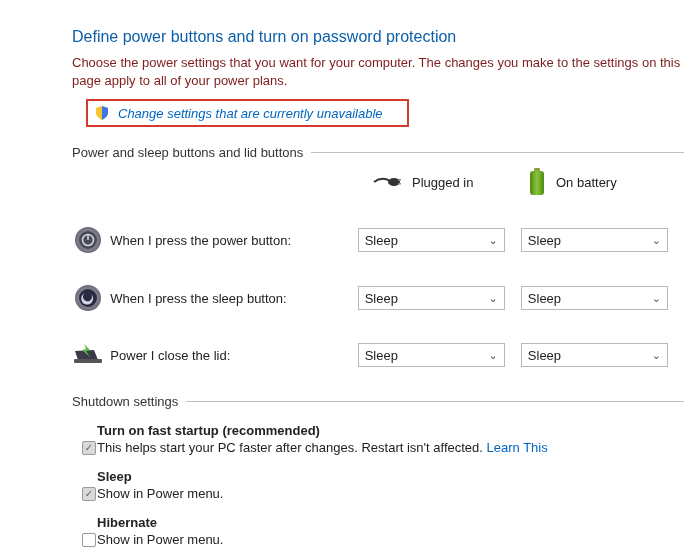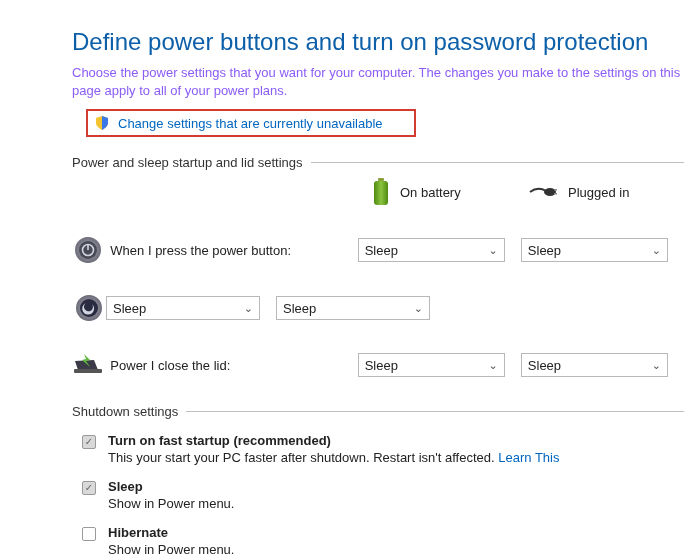--- a/index.html
+++ b/index.html
@@ -8,31 +8,32 @@
     font-size: 13px;
     color: #222;
     margin: 0;
     padding: 28px 16px 28px 72px;
     width: 700px;
     background: #fff;
   }
   h1 {
     color: #0c5fa8;
     font-weight: 400;
-    font-size: 24px;
+    font-size: 16px;
     margin: 0 0 8px 0;
   }
-  .intro { margin: 0 0 10px 0; line-height: 1.35; color:#8b5cf6;}
+  .intro { margin: 0 0 10px 0; line-height: 1.35; color:#7f1d1d;}
   .highlight-box {
     display: inline-flex;
     align-items: center;
     gap: 8px;
     border: 2px solid #d33b2e;
-    padding: 4px 31px 4px 6px;
+    padding: 4px 24px 4px 6px;
     margin-left: 14px;
+    font-style: italic;
   }
   .link { color: #0066c0; cursor: pointer; }
   .section-label {
     display: flex;
     align-items: center;
     gap: 8px;
     margin-top: 18px;
     color: #333;
   }
   .section-label .line { flex: 1; height: 1px; background: #bfbfbf; }
@@ -63,21 +64,21 @@
     display: flex;
     align-items: center;
     justify-content: space-between;
     padding: 0 6px;
     font-size: 13px;
     margin-right: 16px;
     background: #fff;
   }
   .select .chev { color:#555; font-size:11px; }
   .shutdown-list { margin: 12px 0 0 10px; }
-  .shutdown-item { display:flex; align-items:flex-start; gap:12px; margin-top:14px; }
+  .shutdown-item { display:flex; align-items:flex-end; gap:1px; margin-top:14px; }
   .shutdown-item .chk {
     width: 14px; height: 14px; border:1px solid #9a9a9a; border-radius:2px;
     display:flex; align-items:center; justify-content:center;
     margin-top:2px; flex-shrink:0;
   }
   .shutdown-item .chk.checked { background:#d9d9d9; }
   .shutdown-item .chk.checked::after { content:"✓"; font-size:10px; color:#666; line-height:1;}
   .shutdown-item strong { font-weight:700; }
   .shutdown-item .desc { margin-top:2px; }
   svg { display:block; }
@@ -94,52 +95,52 @@
   <span>
     <svg width="16" height="16" viewBox="0 0 16 16">
       <path d="M8 1 L14 3 V8 C14 12 8 15 8 15 C8 15 2 12 2 8 V3 Z" fill="#f4c430"></path>
       <path d="M8 1 L14 3 V8 C14 12 8 15 8 15 V1 Z" fill="#3b78e7"></path>
     </svg>
   </span>
   <span class="link">Change settings that are currently unavailable</span>
 </div>
 
 <div class="section-label">
-  <span>Power and sleep startup and lid settings</span>
+  <span>Power and sleep buttons and lid buttons</span>
   <div class="line"></div>
 </div>
 
 <div class="header-row">
+  <div class="header-cell">
+    <span>
+      <svg width="30" height="16" viewBox="0 0 30 16">
+        <path d="M2 8 Q10 2 18 7" stroke="#333" stroke-width="2" fill="none"></path>
+        <ellipse cx="22" cy="8" rx="6" ry="4" fill="#333"></ellipse>
+        <rect x="26" y="5" width="3" height="1.5" fill="#888"></rect>
+        <rect x="26" y="9" width="3" height="1.5" fill="#888"></rect>
+      </svg>
+    </span>
+    <span>Plugged in</span>
+  </div>
   <div class="header-cell">
     <span>
       <svg width="18" height="28" viewBox="0 0 18 28">
         <rect x="6" y="0" width="6" height="3" rx="1" fill="#8aa03a"></rect>
         <rect x="2" y="3" width="14" height="24" rx="3" fill="url(#g1)"></rect>
         <defs>
             <linearGradient id="g1" x1="0" y1="0" x2="1" y2="0">
           <stop offset="0" stop-color="#4f8a10"></stop>
               <stop offset="0.5" stop-color="#8ac43f"></stop>
               <stop offset="1" stop-color="#4f8a10"></stop>
         </linearGradient>
           </defs>
       </svg>
     </span>
     <span>On battery</span>
   </div>
-  <div class="header-cell">
-    <span>
-      <svg width="30" height="16" viewBox="0 0 30 16">
-        <path d="M2 8 Q10 2 18 7" stroke="#333" stroke-width="2" fill="none"></path>
-        <ellipse cx="22" cy="8" rx="6" ry="4" fill="#333"></ellipse>
-        <rect x="26" y="5" width="3" height="1.5" fill="#888"></rect>
-        <rect x="26" y="9" width="3" height="1.5" fill="#888"></rect>
-      </svg>
-    </span>
-    <span>Plugged in</span>
-  </div>
 </div>
 
 
 <div class="option-row">
   <div class="option-icon">
     <svg width="28" height="28" viewBox="0 0 28 28">
       <circle cx="14" cy="14" r="13" fill="url(#pg)"></circle>
       <circle cx="14" cy="14" r="9" fill="#4a4a55"></circle>
       <circle cx="14" cy="14" r="5.5" fill="none" stroke="#cfd4e0" stroke-width="1.6"></circle>
       <rect x="13.2" y="8" width="1.6" height="6" fill="#cfd4e0"></rect>
@@ -170,20 +171,21 @@
       <circle cx="14" cy="14" r="9" fill="#2a2a40"></circle>
       <path d="M17 10 A6 6 0 1 1 11 9 A4.5 4.5 0 1 0 17 10 Z" fill="#cfd4e0"></path>
       <defs>
           <radialGradient id="sg">
             <stop offset="0" stop-color="#bcbcc6"></stop>
             <stop offset="1" stop-color="#6a6a78"></stop>
           </radialGradient>
         </defs>
     </svg>
   </div>
+  <div class="option-label">When I press the sleep button:</div>
   <div class="select">
     <span>Sleep</span>
     <span class="chev">⌄</span>
   </div>
   <div class="select">
     <span>Sleep</span>
     <span class="chev">⌄</span>
   </div>
 </div>
 
@@ -211,21 +213,21 @@
   <span>Shutdown settings</span>
   <div class="line"></div>
 </div>
 
 <div class="shutdown-list">
   <div class="shutdown-item">
     <div class="chk checked"></div>
     <div>
       <strong>Turn on fast startup (recommended)</strong>
       <div class="desc">
-        <span>This your start your PC faster after shutdown. Restart isn't affected. </span><span class="link">Learn This</span>
+        <span>This helps start your PC faster after changes. Restart isn't affected. </span><span class="link">Learn This</span>
       </div>
     </div>
   </div>
   <div class="shutdown-item">
     <div class="chk checked"></div>
     <div>
       <strong>Sleep</strong>
       <div class="desc">Show in Power menu.</div>
     </div>
   </div>

